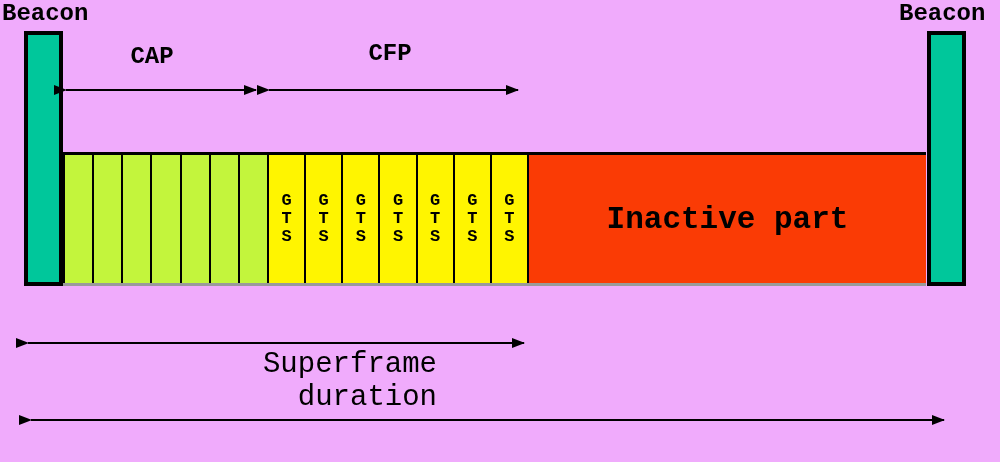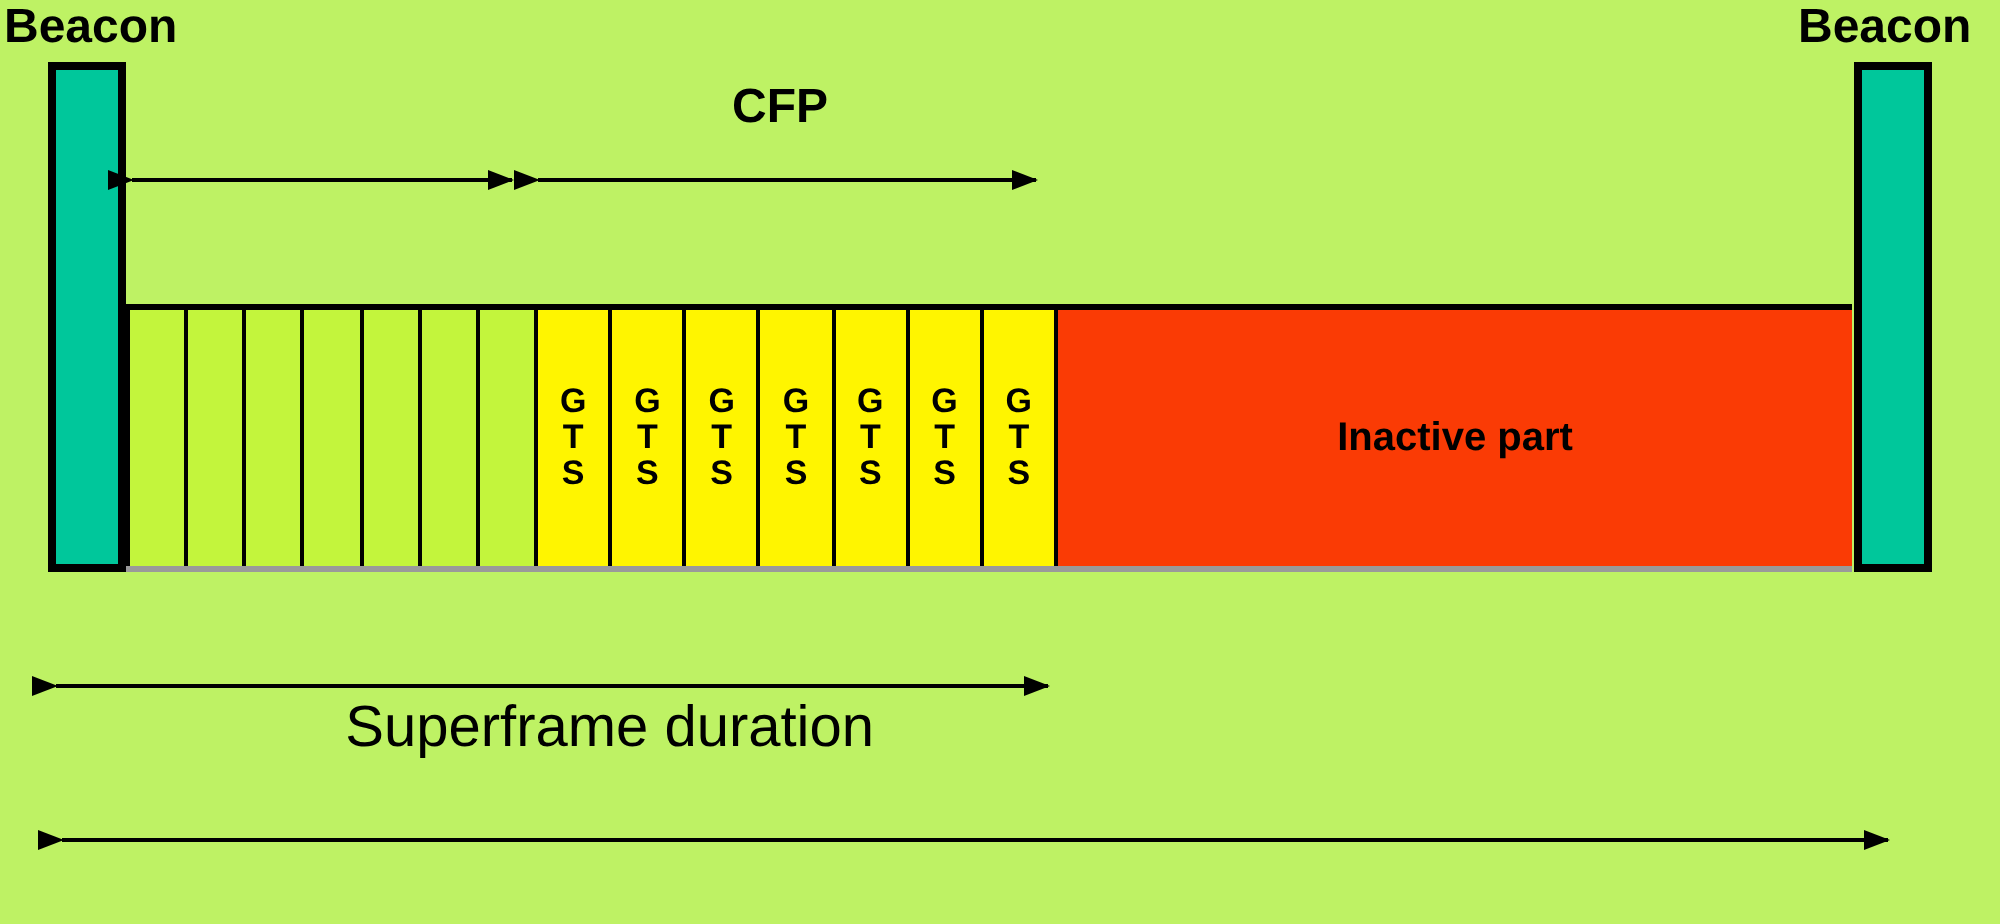--- a/index.html
+++ b/index.html
@@ -1,21 +1,21 @@
 <!DOCTYPE html>
 <html><head>
 <meta charset="utf-8">
 <style>
   html, body { margin: 0; padding: 0; background: #ffffff; }
   #canvas {
     position: relative;
     width: 1000px;
     height: 462px;
-    background: #bef264;
-    font-family: Liberation Sans, sans-serif;
+    background: #f0abfc;
+    font-family: Liberation Mono, monospace;
     color: #000;
     overflow: hidden;
   }
   .abs { position: absolute; }
 
   .beacon-label {
     top: 0px;
     font-size: 24px;
     font-weight: bold;
     letter-spacing: 0px;
@@ -64,21 +64,21 @@
   }
   #inactive-part {
     flex: 1 1 0;
     border-left: 2px solid #000;
     box-sizing: border-box;
     display: flex;
     align-items: center;
     justify-content: center;
   }
   #inactive-label {
-    font-size: 20px;
+    font-size: 31px;
     font-weight: bold;
   }
 
   .range-label {
     font-size: 24px;
     font-weight: bold;
     text-align: center;
     width: 100px;
   }
   #cap-label { left: 102px; top: 43px; }
@@ -166,16 +166,17 @@
       <marker id="ah" markerWidth="13" markerHeight="10" refX="12" refY="5" orient="auto" markerUnits="userSpaceOnUse">
         <path d="M0,0 L13,5 L0,10 z" fill="#000"></path>
       </marker>
     </defs>
     <line x1="66" y1="90" x2="256" y2="90" stroke="#000" stroke-width="2" marker-start="url(#ah)" marker-end="url(#ah)"></line>
     <line x1="269" y1="90" x2="518" y2="90" stroke="#000" stroke-width="2" marker-start="url(#ah)" marker-end="url(#ah)"></line>
     <line x1="28" y1="343" x2="524" y2="343" stroke="#000" stroke-width="2" marker-start="url(#ah)" marker-end="url(#ah)"></line>
     <line x1="31" y1="420" x2="944" y2="420" stroke="#000" stroke-width="2" marker-start="url(#ah)" marker-end="url(#ah)"></line>
   </svg>
 
+  <div id="cap-label" class="abs range-label">CAP</div>
   <div id="cfp-label" class="abs range-label">CFP</div>
   <div id="superframe-label" class="abs span-label">Superframe duration</div>
 
 </div>
 
 </body></html>

